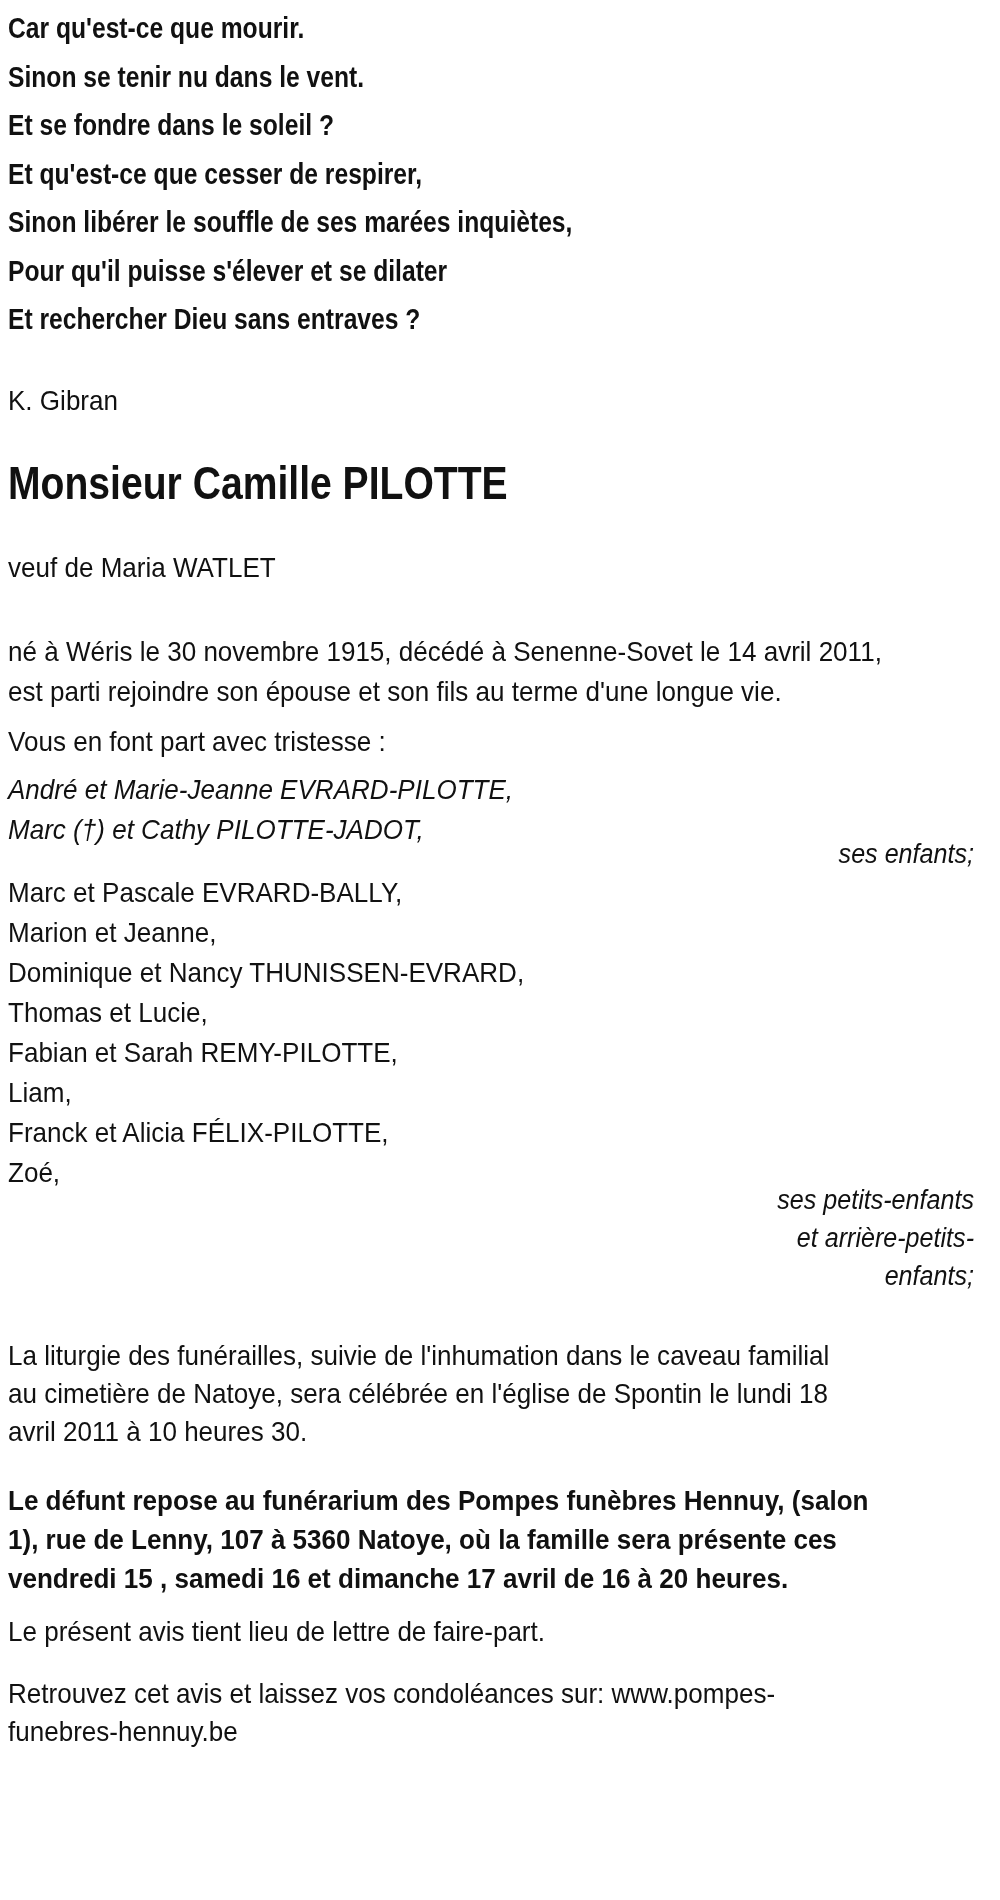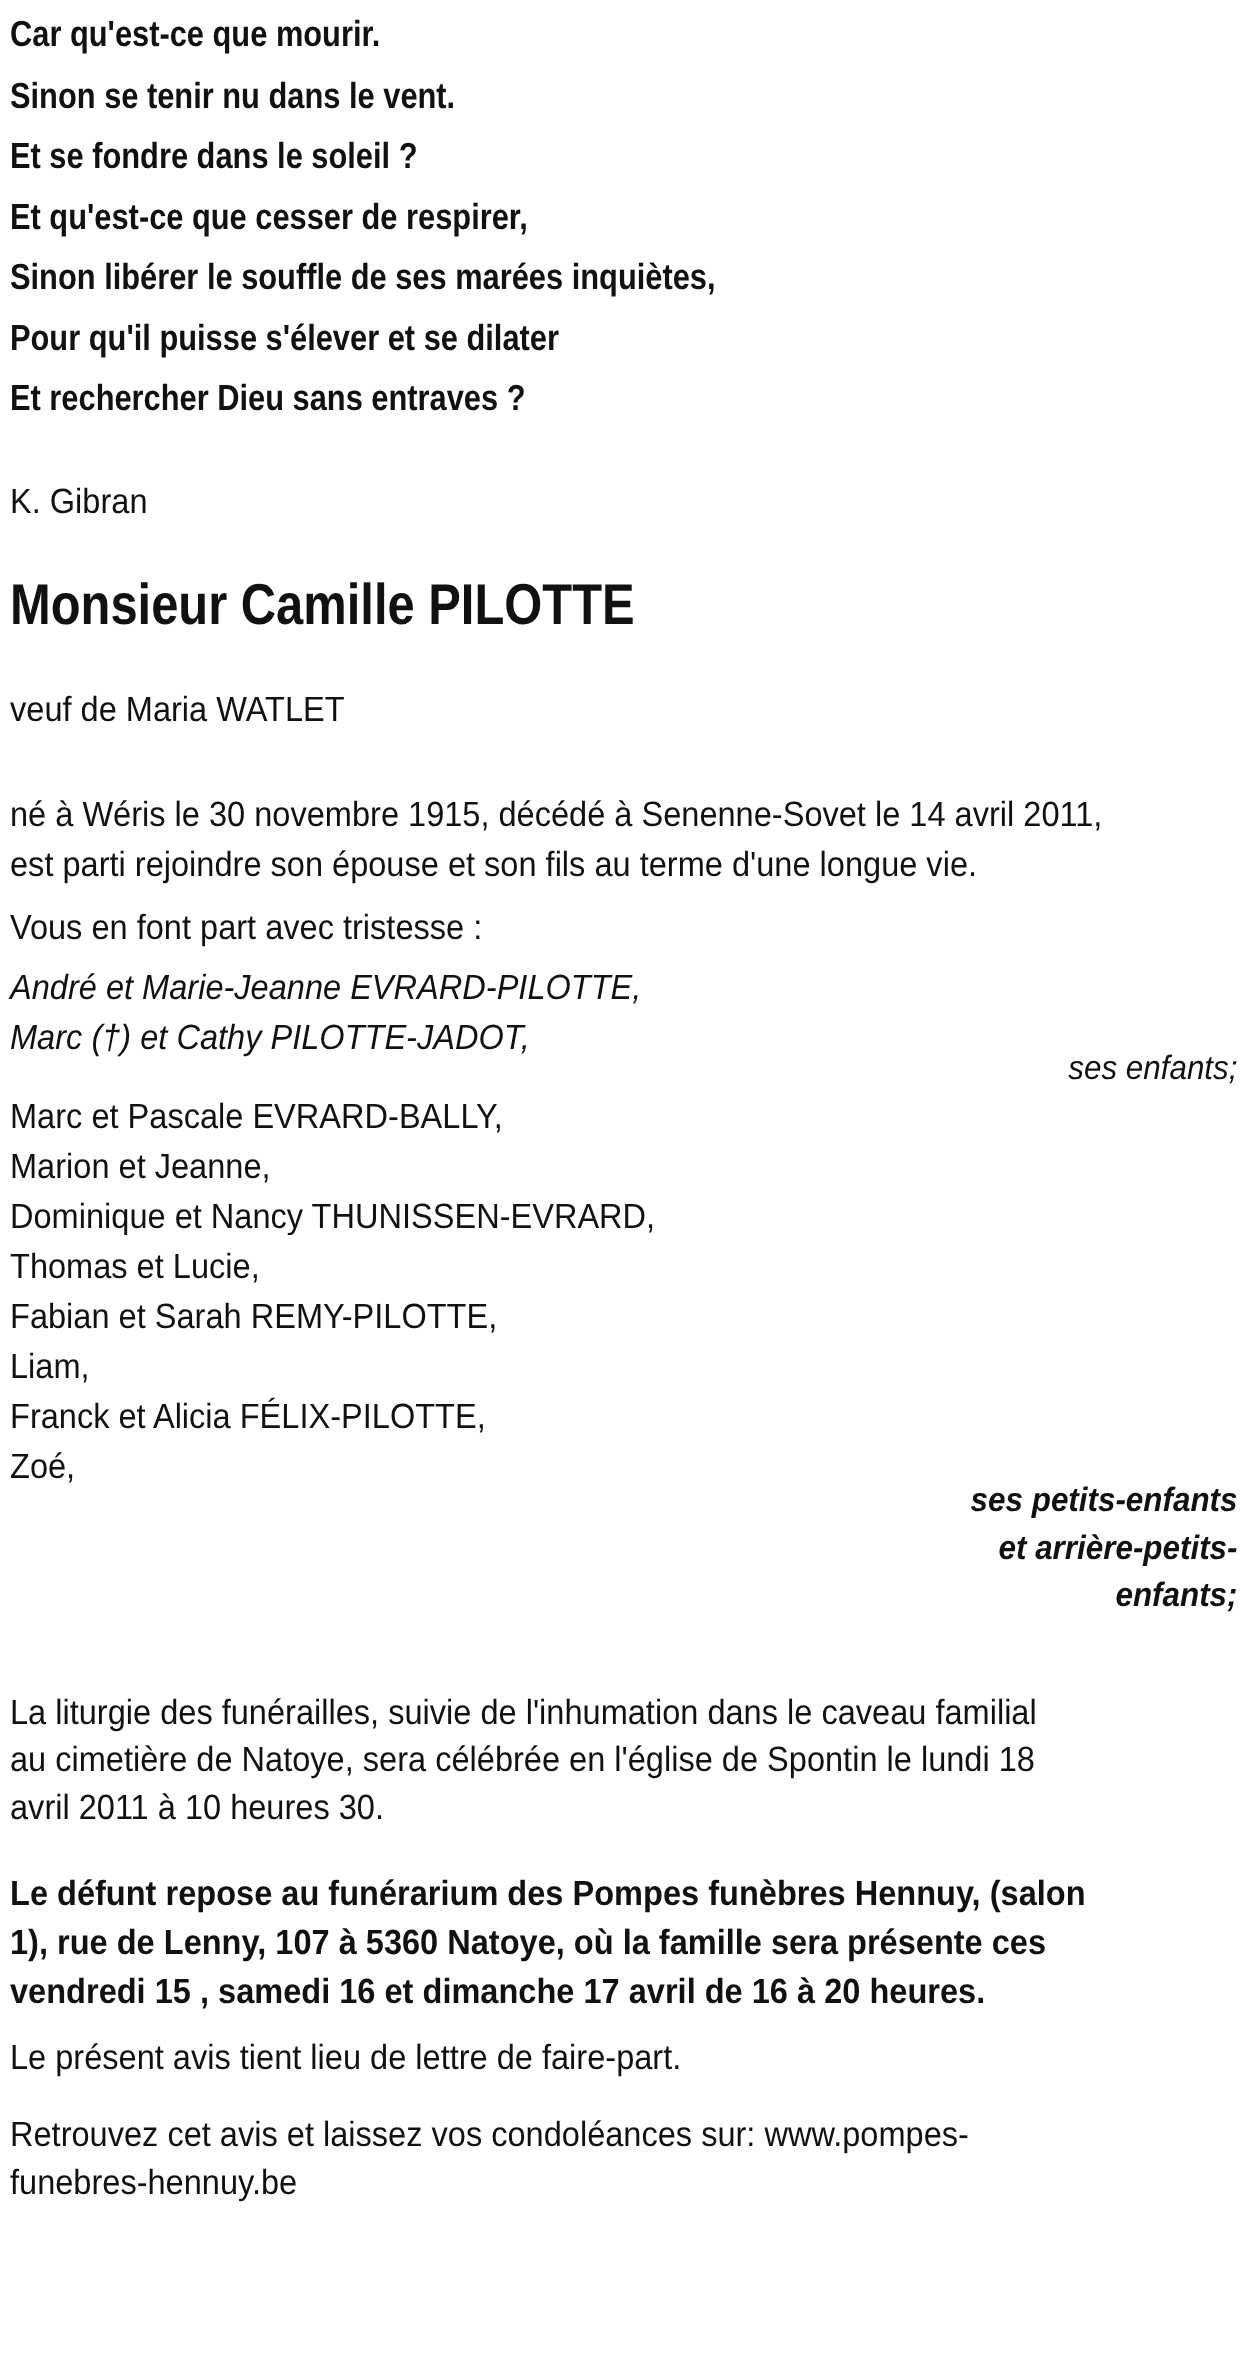--- a/index.html
+++ b/index.html
@@ -4,21 +4,21 @@
 <style>
   html, body { margin: 0; padding: 0; }
   body {
     width: 1000px;
     height: 1900px;
     background: #ffffff;
     color: #111111;
     font-family: "Liberation Sans", "DejaVu Sans", sans-serif;
     overflow: hidden;
   }
-  .page { padding: 4px 10px 0 8px; }
+  .page { padding: 4px 26px 0 8px; }
 
   .ln {
     white-space: nowrap;
     transform: scaleX(0.93);
     transform-origin: 0 50%;
   }
 
   
   .poem {
     font-weight: 700;
@@ -54,27 +54,26 @@
     font-size: 27px;
     transform-origin: 100% 50%;
   }
   .children-label {
     line-height: 24px;
     margin-top: -8px;
   }
   .grandchildren { margin-top: 7px; }
   .gc-label {
     margin-top: -12px;
-    font-weight: bold;
   }
   .gc-label .ln { line-height: 38px; }
 
   .family { margin-top: 2px; }
 
-  .ceremony { margin-top: 56px; }
+  .ceremony { margin-top: 42px; }
   .ceremony .ln { line-height: 38px; }
 
   .repose { margin-top: 30px; }
   .repose .ln { line-height: 39px; font-weight: 700; }
 
   .notice { margin-top: 14px; }
 
   .condolences { margin-top: 23px; }
   .condolences .ln { line-height: 38px; }
 </style>

